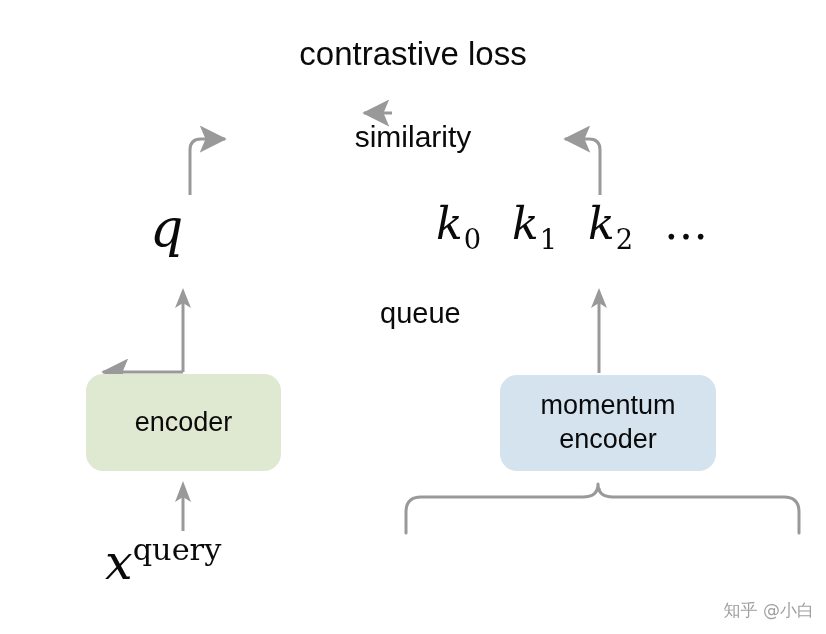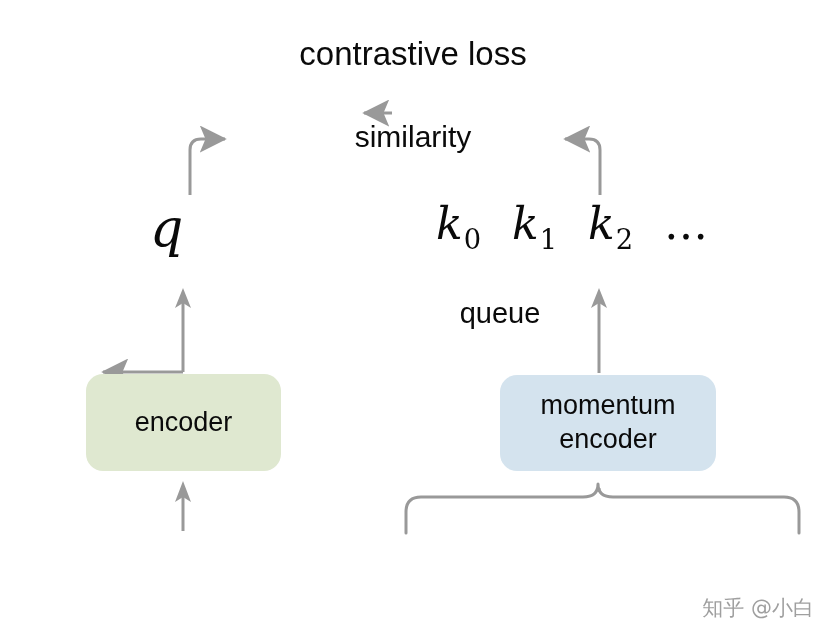--- a/index.html
+++ b/index.html
@@ -29,21 +29,21 @@
     text-align: center;
     font-size: 33px;
   }
   #similarity {
     left: 0; top: 120px; width: 826px;
     text-align: center;
     font-size: 30px;
   }
   #queue {
     left: 380px; top: 297px; width: 240px;
-    text-align: center;
+    text-align: left;
     font-size: 29px;
   }
 
   
   .math {
     font-family: "DejaVu Serif", "Liberation Serif", serif;
     color: #0a0a0a;
     white-space: nowrap;
   }
   .math i { font-style: italic; }
@@ -101,21 +101,21 @@
   #arrows {
     left: 0; top: 0;
     width: 826px; height: 634px;
     pointer-events: none;
   }
 
   
   #watermark {
     right: 12px; bottom: 12px;
     color: #9a9a9a;
-    font-size: 21px;
+    font-size: 17px;
     font-family: "DejaVu Sans", sans-serif;
     white-space: nowrap;
     opacity: 0.95;
   }
 </style>
 </head>
 <body>
 
 <div id="canvas">
 
@@ -192,17 +192,20 @@
     <span>encoder</span>
   </div>
 
   <div class="abs box" id="momentum-encoder-box">
     <span>
       <span>momentum</span><br>
       <span>encoder</span>
     </span>
   </div>
 
+  <div class="abs math" id="x-query">
+    <i>x</i><sup>query</sup>
+  </div>
 
 
   <div class="abs" id="watermark">知乎 @小白</div>
 
 </div>
 
 </body></html>

